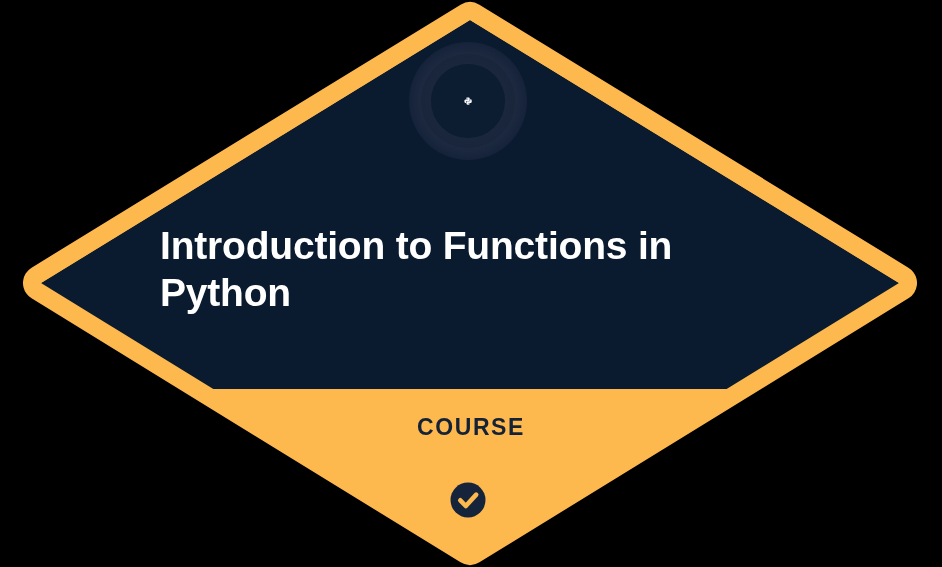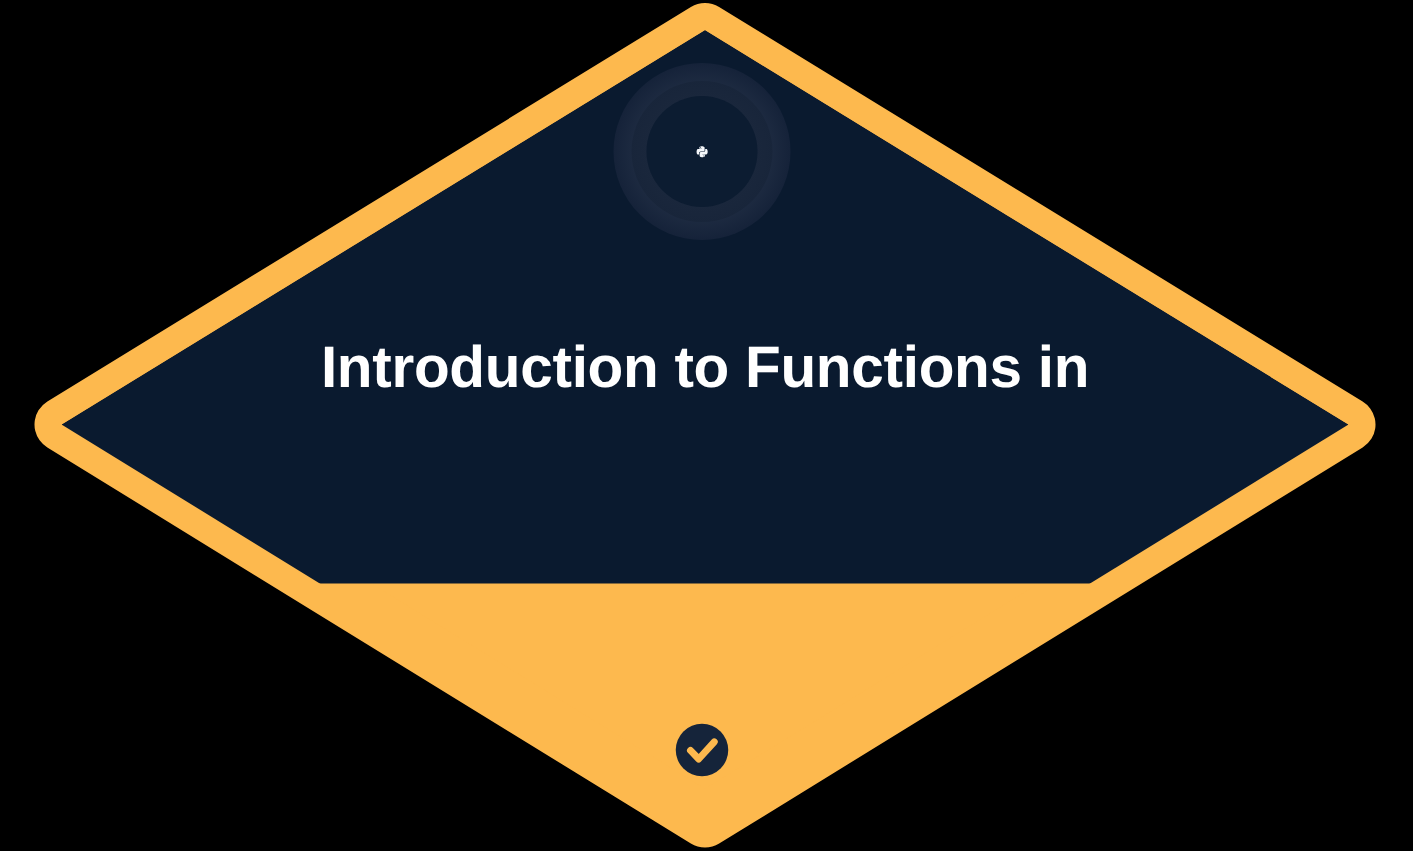--- a/index.html
+++ b/index.html
@@ -33,21 +33,20 @@
     top: 0;
     width: 942px;
     height: 567px;
     pointer-events: none;
   }
   #course-title {
     position: absolute;
     left: 160px;
     top: 222px;
     width: 620px;
-    text-align: center;
     color: #ffffff;
     font-family: "Liberation Sans", sans-serif;
     font-size: 39px;
     font-weight: bold;
     line-height: 47px;
     letter-spacing: -0.2px;
   }
   #status-text {
     position: absolute;
     left: 221px;
@@ -110,19 +109,21 @@
     <g>
       <circle cx="468" cy="500" r="17.5" fill="#15243A"></circle>
       <path d="M460.3 500.3 L465.8 506.0 L476.2 494.6" fill="none" stroke="#FDB94E" stroke-width="4.6" stroke-linecap="round" stroke-linejoin="round"></path>
     </g>
   </svg>
 
   <div class="overlay-layer">
     <div id="course-title">
       <span>Introduction to Functions in</span>
       <br>
+      <span>Python</span>
     </div>
 
     <div id="status-text">
+      <span class="status-line">COURSE</span>
     </div>
   </div>
 
 </div>
 
 </body></html>

